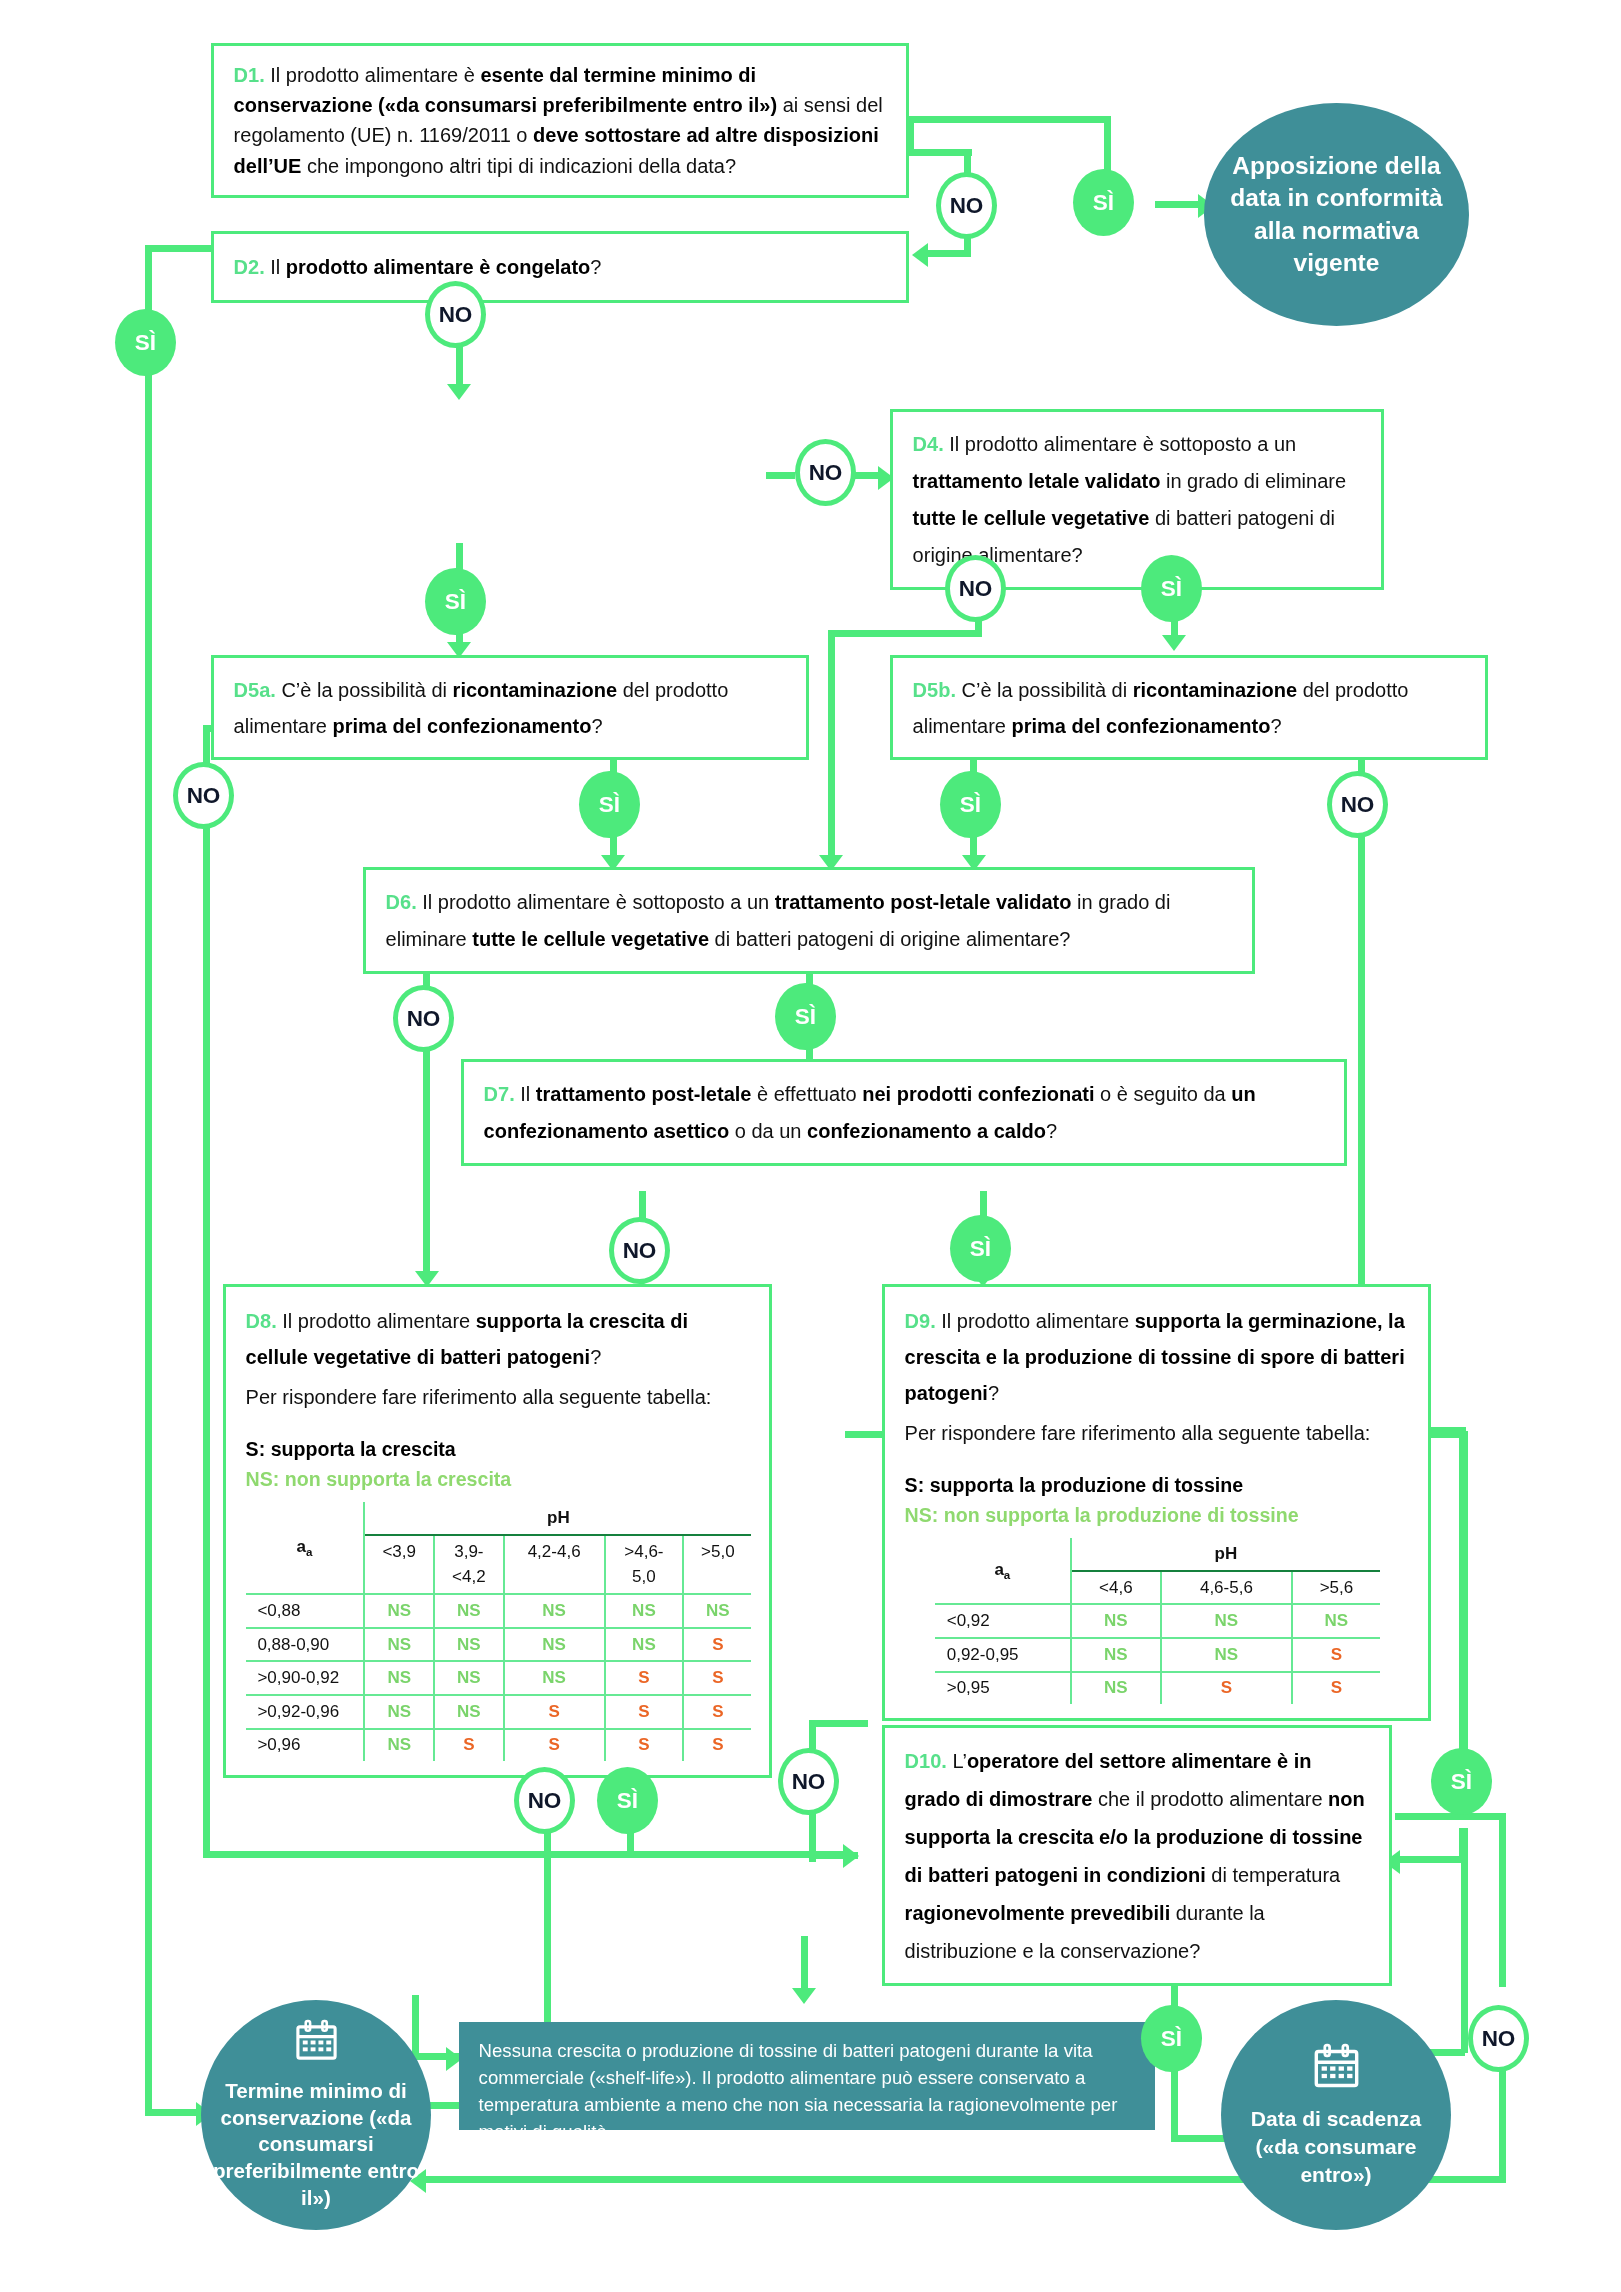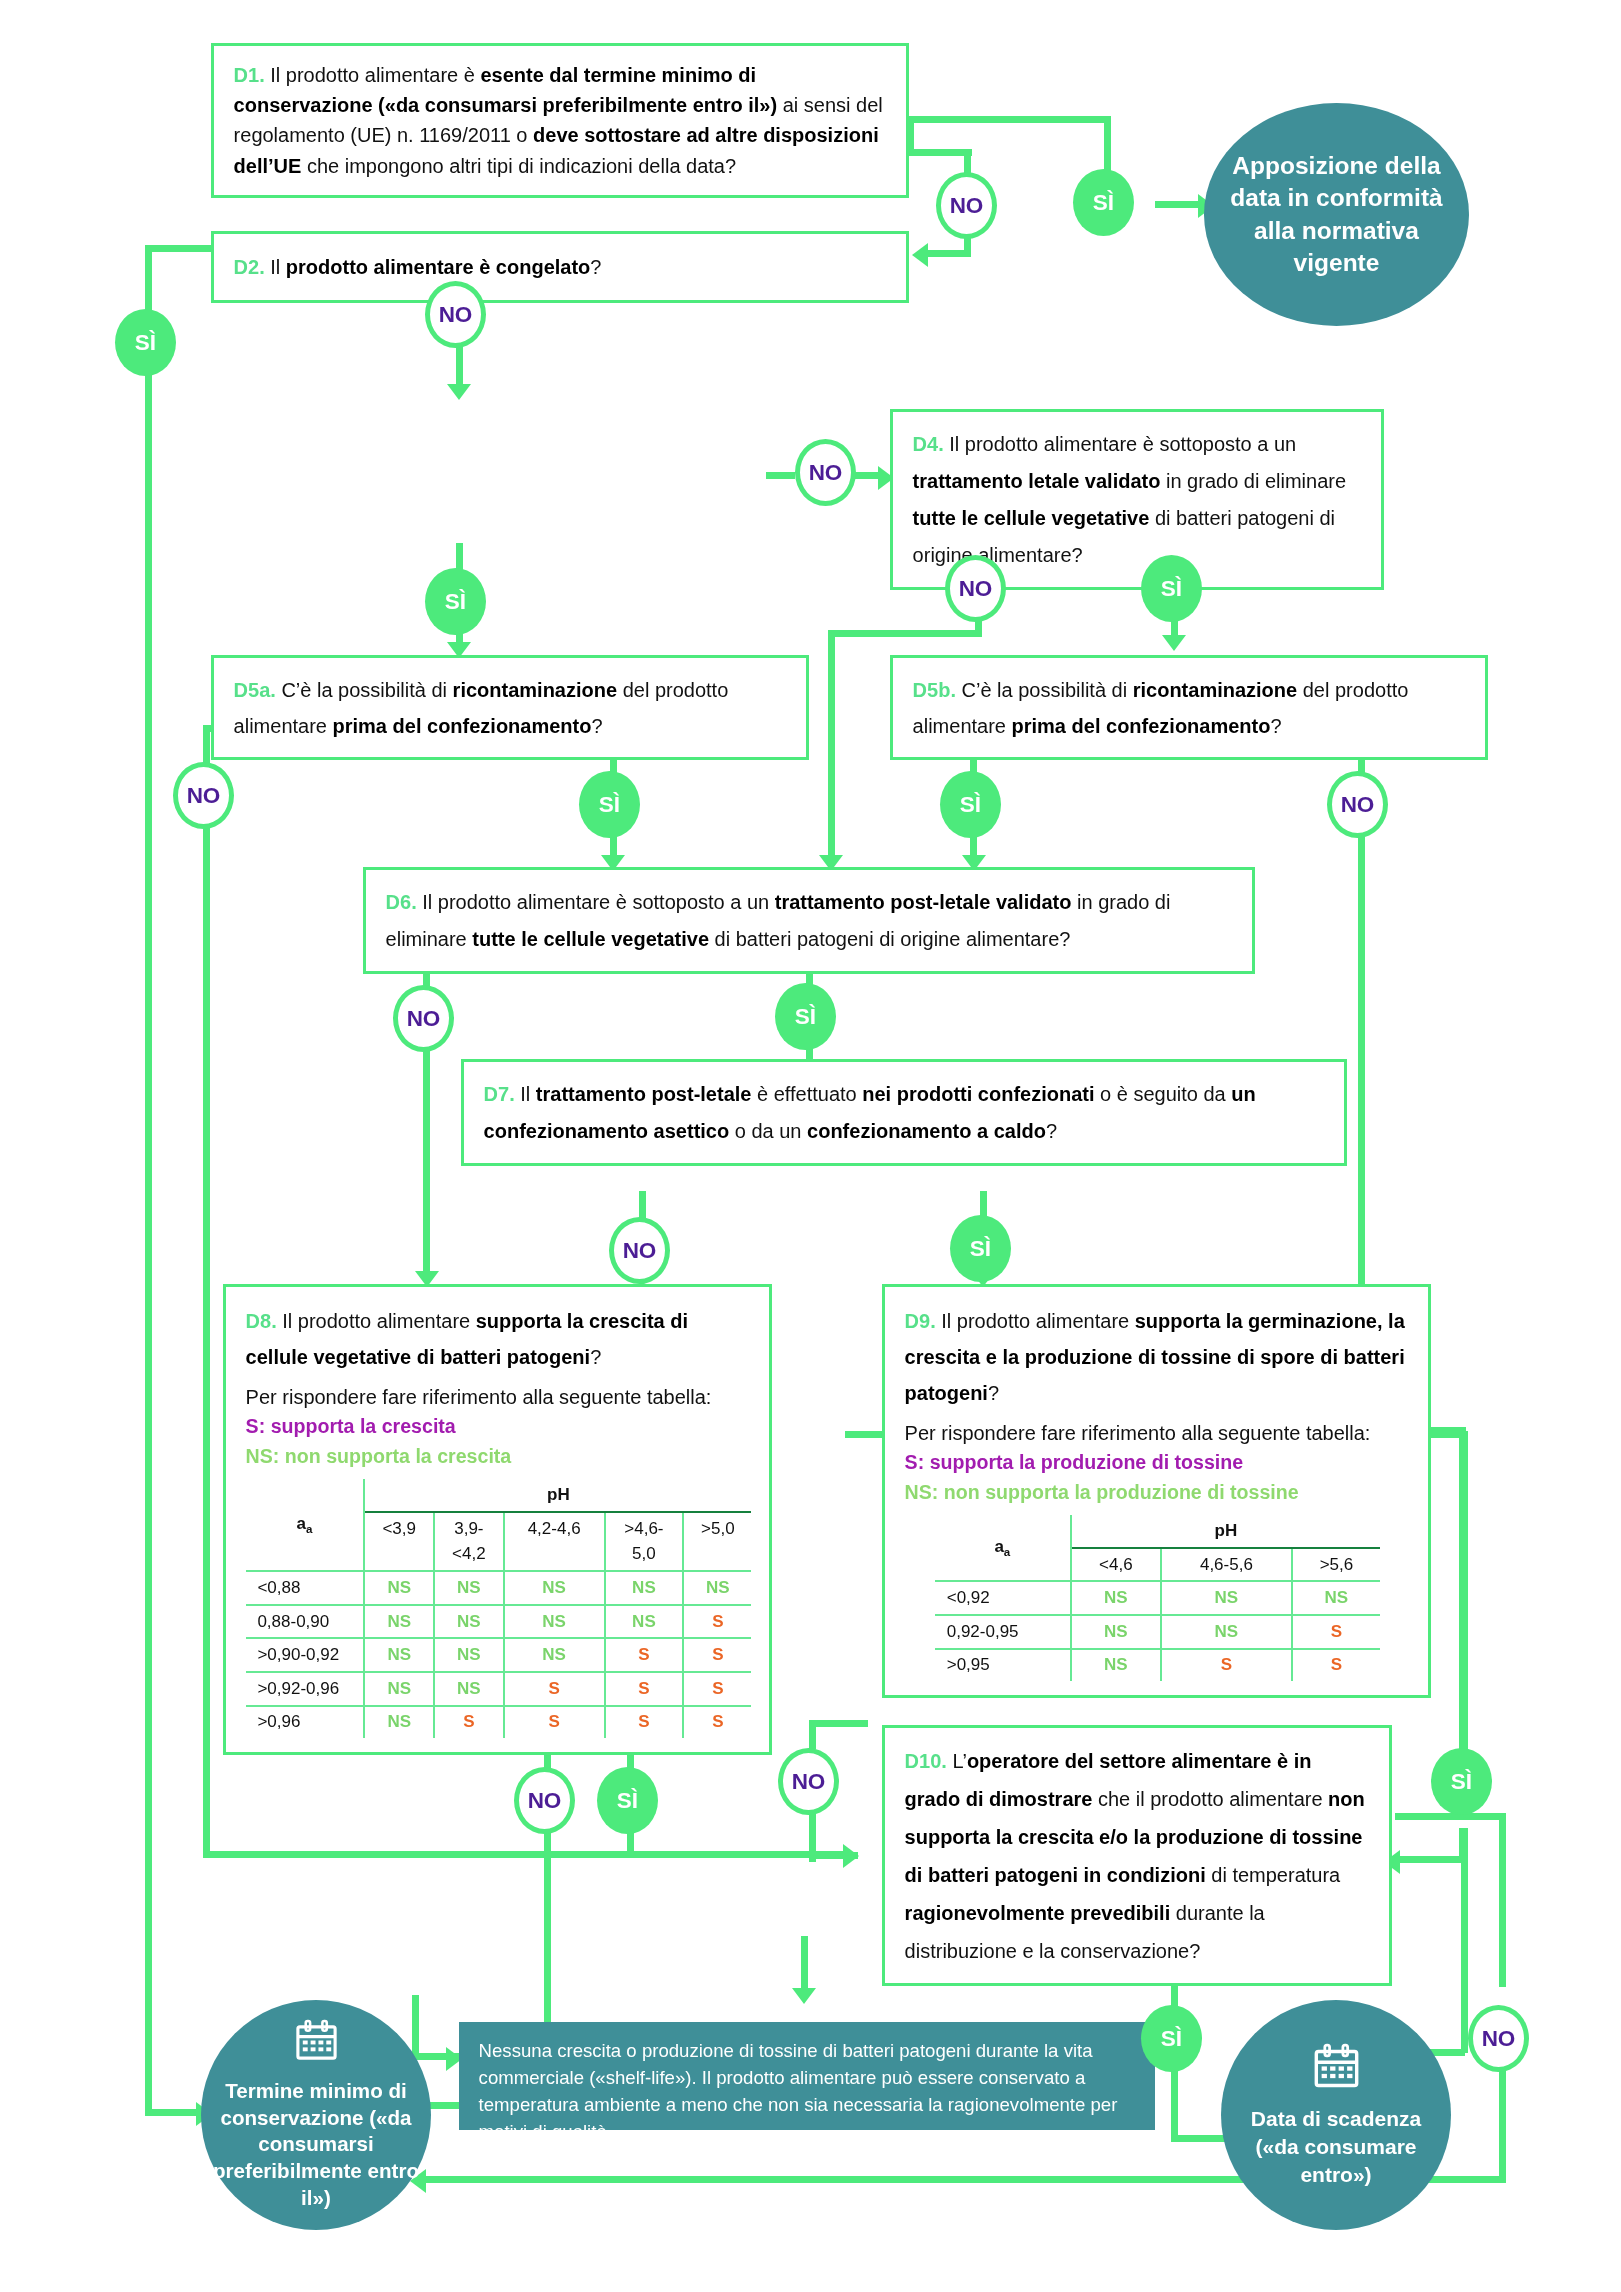--- a/index.html
+++ b/index.html
@@ -44,21 +44,21 @@
   
   .bub{
     position:absolute;
     width:61px;height:67px;
     border-radius:50%;
     display:flex;align-items:center;justify-content:center;
     font-weight:bold;font-size:22.5px;
     z-index:8;
     box-sizing:border-box;
   }
-  .bub.no{ border:5.9px solid #4dea7c; background:#fff; color:#4c1d95; }
+  .bub.no{ border:5.9px solid #4dea7c; background:#fff; color:#0f172a; }
   .bub.si{ background:#4dea7c; color:#ffffff; border:none;}
 
   
   .tcirc{
     position:absolute;
     border-radius:50%;
     background:#3f8f98;
     color:#ffffff;
     display:flex;flex-direction:column;
     align-items:center;justify-content:center;
@@ -91,21 +91,21 @@
     padding:2.9px 3.9px;
     text-align:center;
     font-weight:normal;
     color:#111;
   }
   table.dt td.rowhdr{ text-align:left; padding-left:11.8px; white-space:nowrap;}
   table.dt .ph{ font-weight:bold; border-bottom:2px solid #15803d;}
   table.dt .aw{ font-weight:bold; }
   table.dt .ns{ color:#7ad46b; font-weight:bold;}
   table.dt .s{ color:#eb6626; font-weight:bold;}
-  .legend-s{ color:#a21caf; font-weight:bold; font-size:19.6px; line-height:1.5;}
+  .legend-s{ color:#000000; font-weight:bold; font-size:19.6px; line-height:1.5;margin-top:23px;}
   .legend-ns{ color:#8fd96f; font-weight:bold; font-size:19.6px; line-height:1.5;}
   .subq{ font-size:20px; line-height:1.5; }
   sub{ font-size:0.68em; }
 </style>
 </head>
 <body>
 
 <div id="root">
 
   <div class="ln h" style="left:907px;top:116px;width:204px;"></div>

